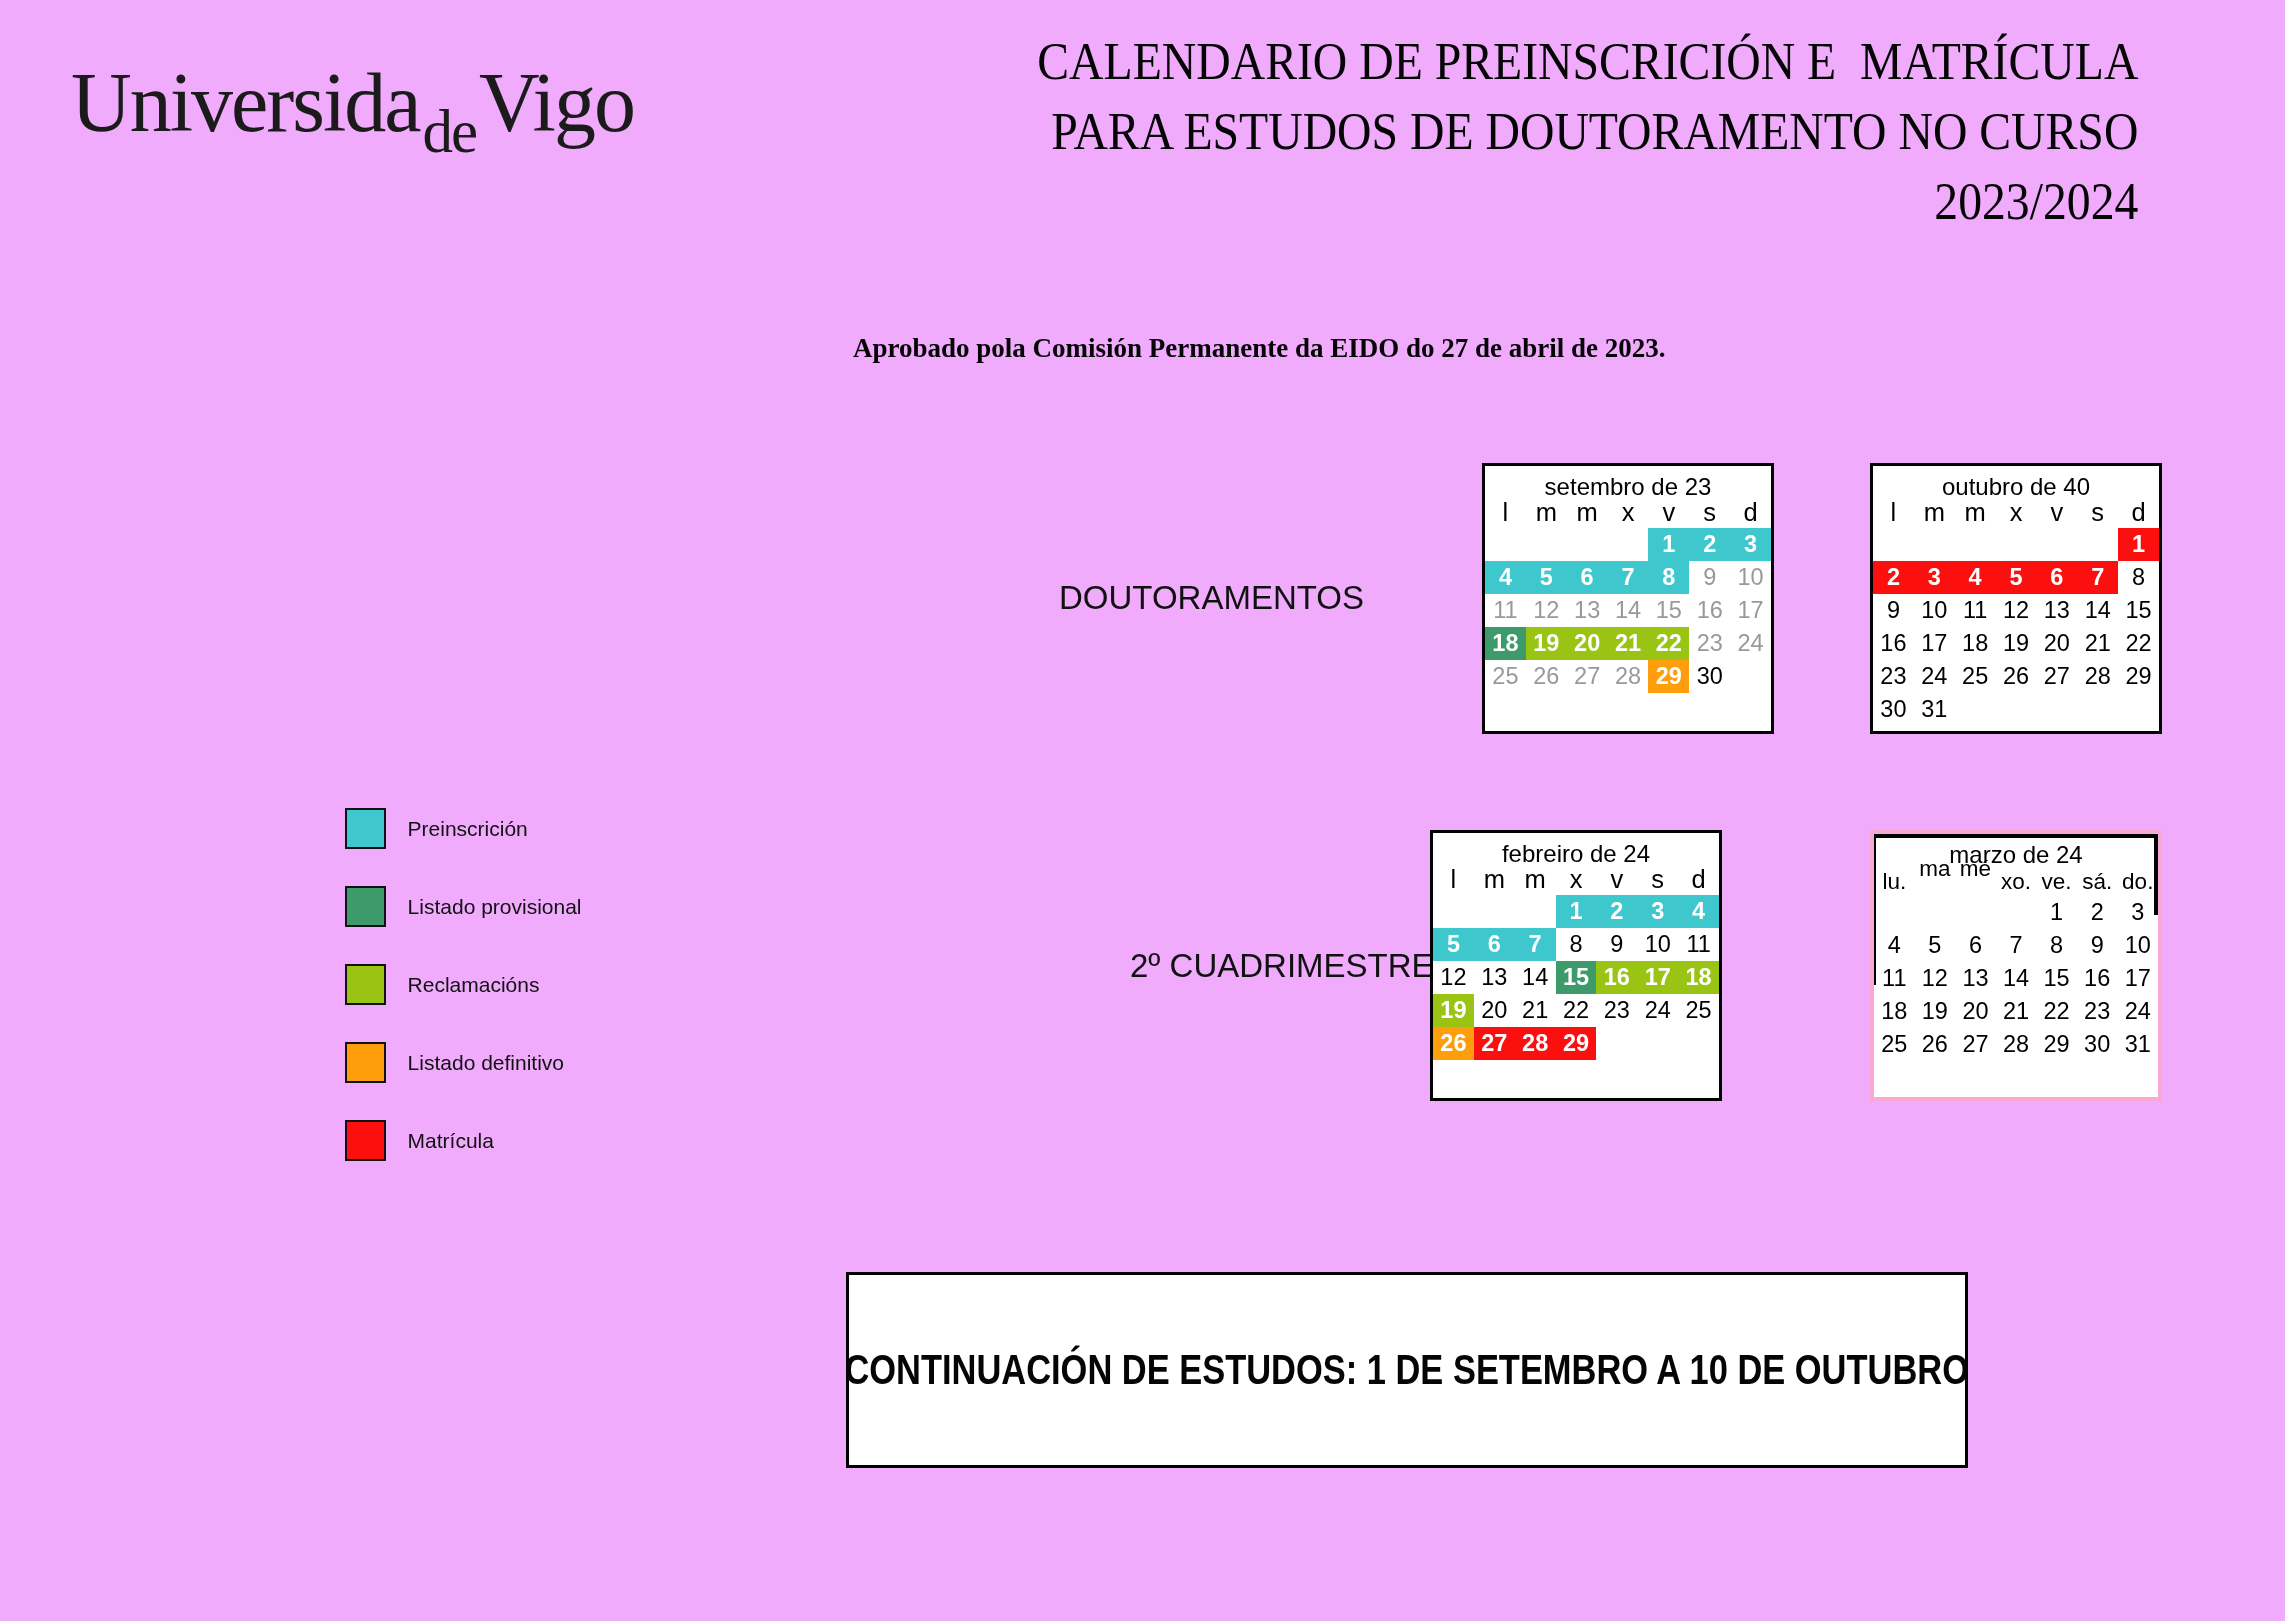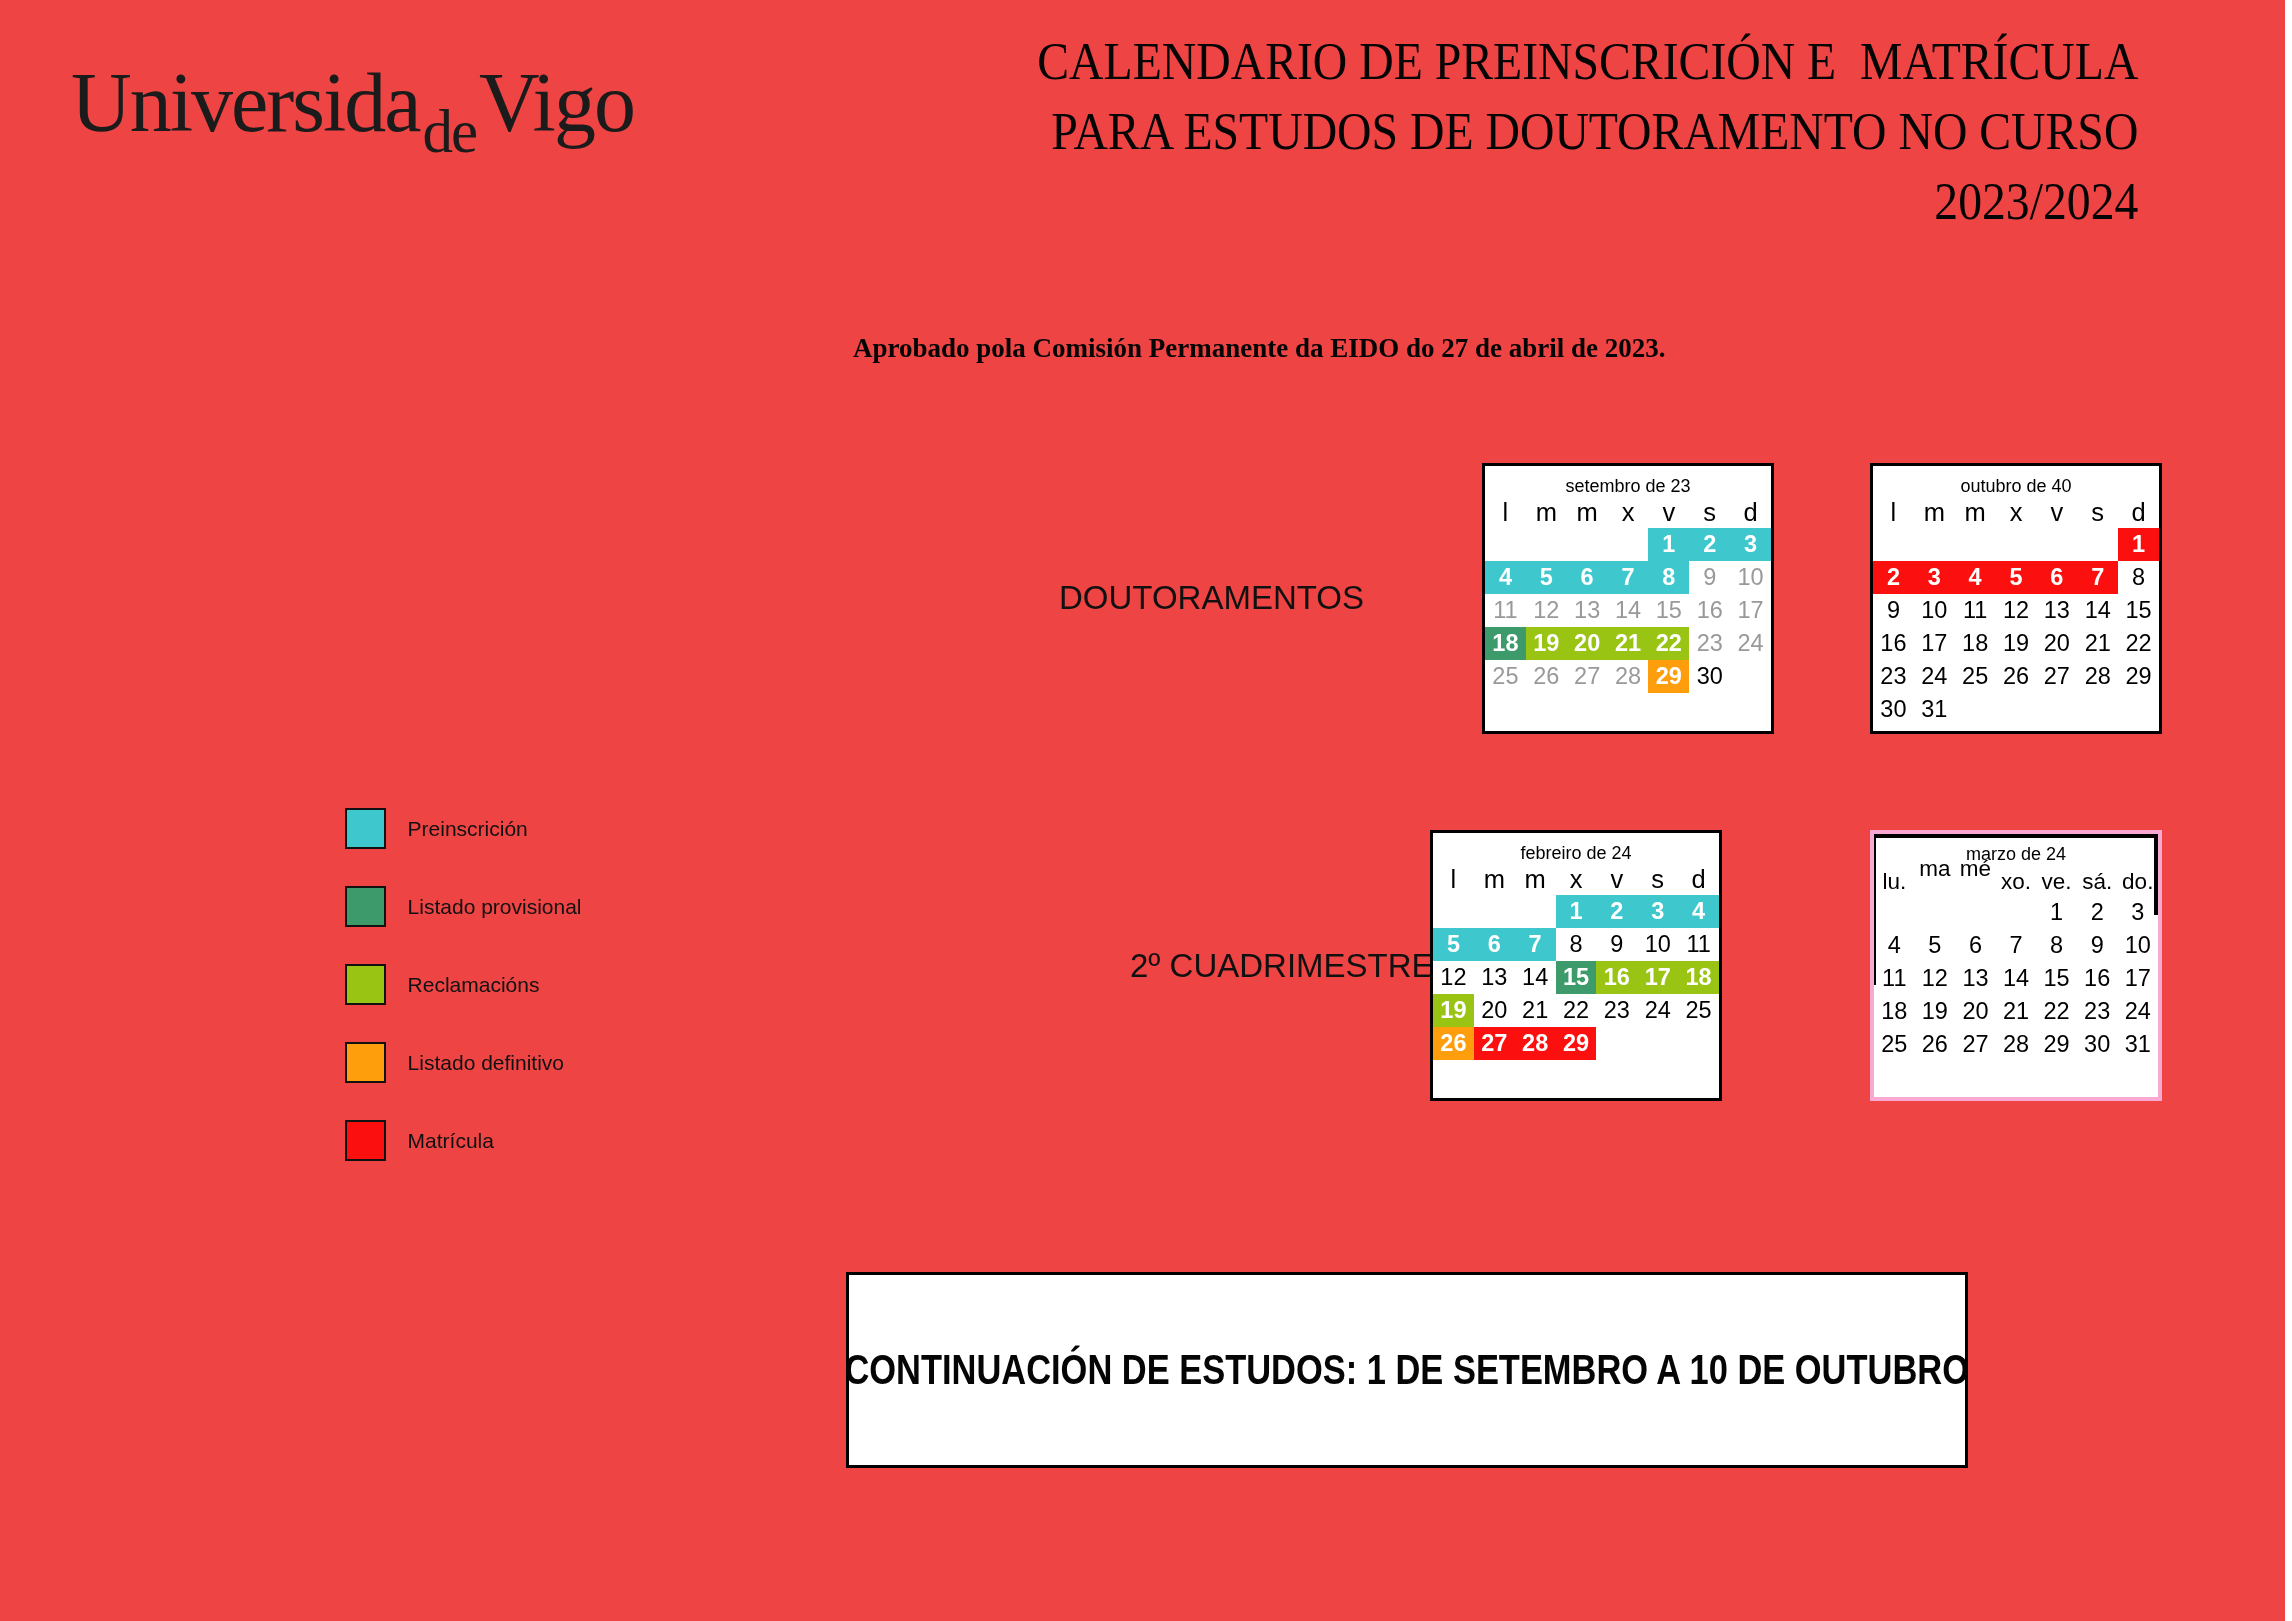--- a/index.html
+++ b/index.html
@@ -1,16 +1,16 @@
 <!DOCTYPE html>
 <html><head>
 <meta charset="utf-8">
 <style>
   html,body{margin:0;padding:0;background:#fff;}
-  .page{position:relative;width:2285px;height:1621px;background:#ef4444;overflow:hidden;
+  .page{position:relative;width:2285px;height:1621px;background:#f0abfc;overflow:hidden;
         font-family:"Liberation Sans",sans-serif;color:#000;}
 
   
   .logo{position:absolute;left:71px;top:54px;font-family:"Liberation Serif",serif;
         font-size:84px;letter-spacing:-2px;color:#1b1b1b;white-space:nowrap;}
   .logo-de{font-size:61px;position:relative;top:20.6px;margin:0 2.9px;}
 
   
   .title-block{position:absolute;left:853px;top:25.5px;width:1353px;text-align:right;
         font-family:"Liberation Serif",serif;font-weight:normal;color:#050505;}
@@ -25,21 +25,21 @@
   .label-cuadrimestre{left:1130px;top:947px;}
 
   
   .cal-slot{position:absolute;width:292px;height:271px;}
   .calendar{width:292px;height:271px;border:3.9px solid #000;box-sizing:border-box;
         background:#fff;position:relative;overflow:hidden;}
   .calendar.thin{border:4px solid #f9a8d4;}
   .bar-top{position:absolute;left:-1px;top:-1px;width:294px;height:4.9px;background:#000;}
   .bar-right{position:absolute;right:-1px;top:-1px;width:4.9px;height:82px;background:#000;}
   .bar-left{position:absolute;left:-1px;top:-1px;width:2.9px;height:152px;background:#000;}
-  .cal-title{height:33px;line-height:41px;text-align:center;font-size:18px;}
+  .cal-title{height:33px;line-height:41px;text-align:center;font-size:24px;}
   .cal-week{display:flex;height:33px;}
   .week-headers{height:29px;}
   .cal-cell{flex:1 1 0;text-align:center;font-size:23.5px;line-height:33px;}
   .week-headers .cal-cell{font-size:25.5px;line-height:27.4px;}
   .hdr-wrapped .cal-cell{font-size:22.5px;line-height:29px;}
   .hdr-wrapped .cal-cell.raised{transform:translateY(-12.7px);}
   .cell-gray{color:#999999;}
   .cell-hl{color:#ffffff;font-weight:bold;}
 
   

